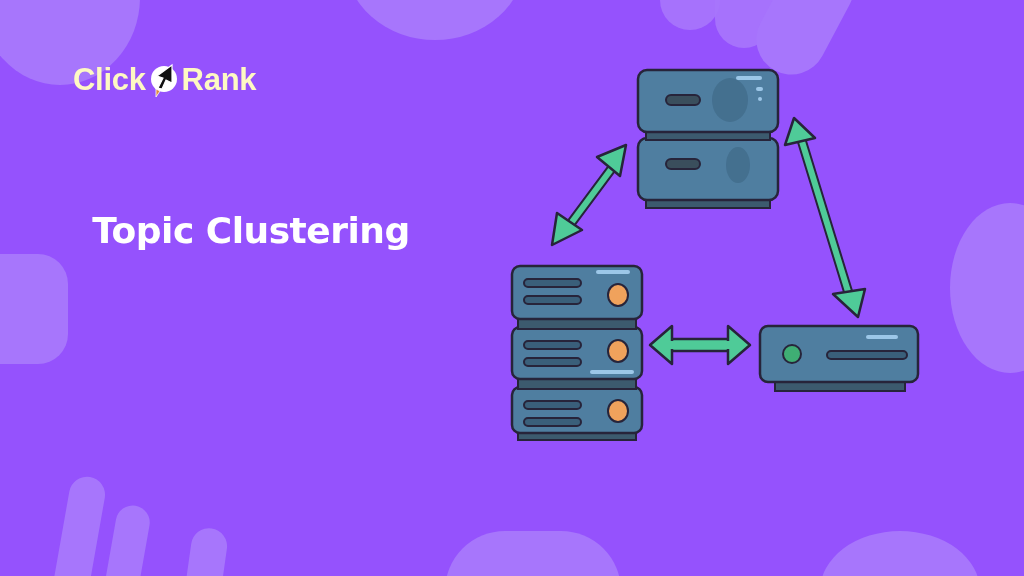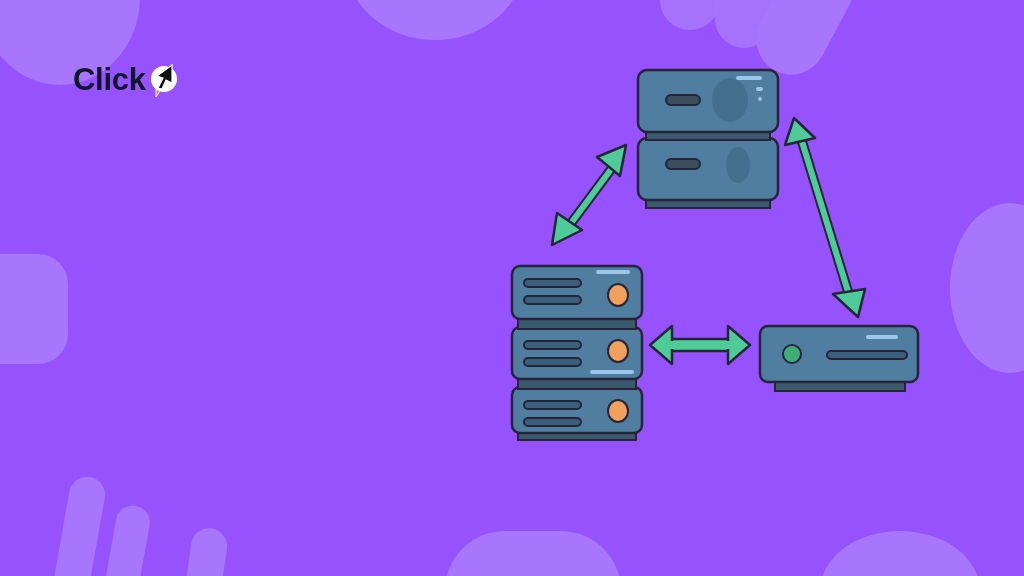--- a/index.html
+++ b/index.html
@@ -19,21 +19,21 @@
   .blob.b7 { left: -60px; top: 254px; width: 128px; height: 110px; border-radius: 30px; }
   .blob.b8 { left: 60px; top: 476px; width: 36px; height: 140px; border-radius: 18px; transform: rotate(10deg); }
   .blob.b9 { left: 110px; top: 505px; width: 34px; height: 100px; border-radius: 18px; transform: rotate(10deg); }
   .blob.b10 { left: 188px; top: 528px; width: 36px; height: 80px; border-radius: 18px; transform: rotate(8deg); }
   .blob.b11 { left: 445px; top: 531px; width: 176px; height: 100px; border-radius: 60px 60px 0 0; }
   .blob.b12 { left: 820px; top: 531px; width: 160px; height: 120px; border-radius: 50%; }
 
   .logo {
     position: absolute; left: 73px; top: 62px;
     display: flex; align-items: center;
-    color: #0f172a; font-family: "Liberation Sans", sans-serif; font-weight: bold;
+    color: #fef9c3; font-family: "Liberation Sans", sans-serif; font-weight: bold;
     font-size: 31px; letter-spacing: -0.3px;
   }
   .logo .mark { width: 34px; height: 36px; margin: 0 1px; position: relative; }
 
   .headline {
     position: absolute; left: 56px; top: 200px; width: 390px;
     color: #fff; text-align: center;
     font-family: "DejaVu Sans", sans-serif; font-weight: bold;
     font-size: 36px; line-height: 62px; letter-spacing: -0.5px;
   }
@@ -58,23 +58,25 @@
 
 <div class="logo">
   <span>Click</span>
   <span class="mark">
     <svg width="34" height="36" viewBox="0 0 34 36">
       <circle cx="17" cy="17" r="13" fill="#fff"></circle>
       <path d="M25 3 L10 14 L16 16 L11 26 L15 27 L19 18 L25 21 Z" fill="#111" stroke="#fff" stroke-width="1.2"></path>
       <path d="M9 27 L13 29 L9 35 Z" fill="#e08a3c" stroke="#fff" stroke-width="0.8"></path>
     </svg>
   </span>
+  <span>Rank</span>
 </div>
 
 <div class="headline">
+  <div>Topic Clustering</div>
 </div>
 
 <svg class="illustration" viewBox="0 0 1024 576">
   <defs>
     <g id="arrowhead"></g>
   </defs>
 
   <g>
     <rect x="646" y="198" width="124" height="10" fill="#3c5a6e" stroke="#27243a" stroke-width="2"></rect>
     <rect x="638" y="138" width="140" height="62" rx="9" fill="#4f7ea0" stroke="#27243a" stroke-width="2.5"></rect>

